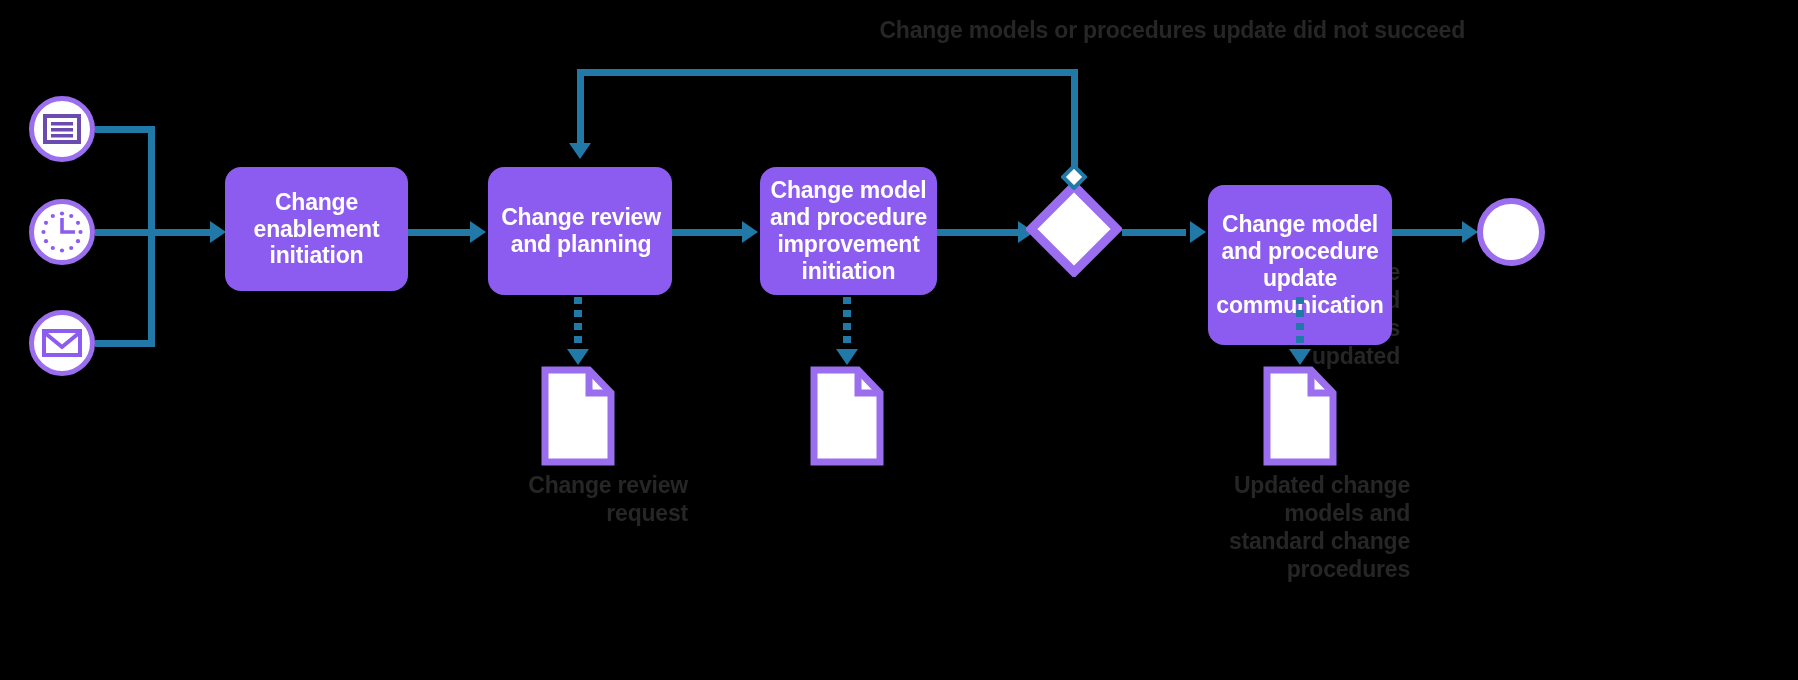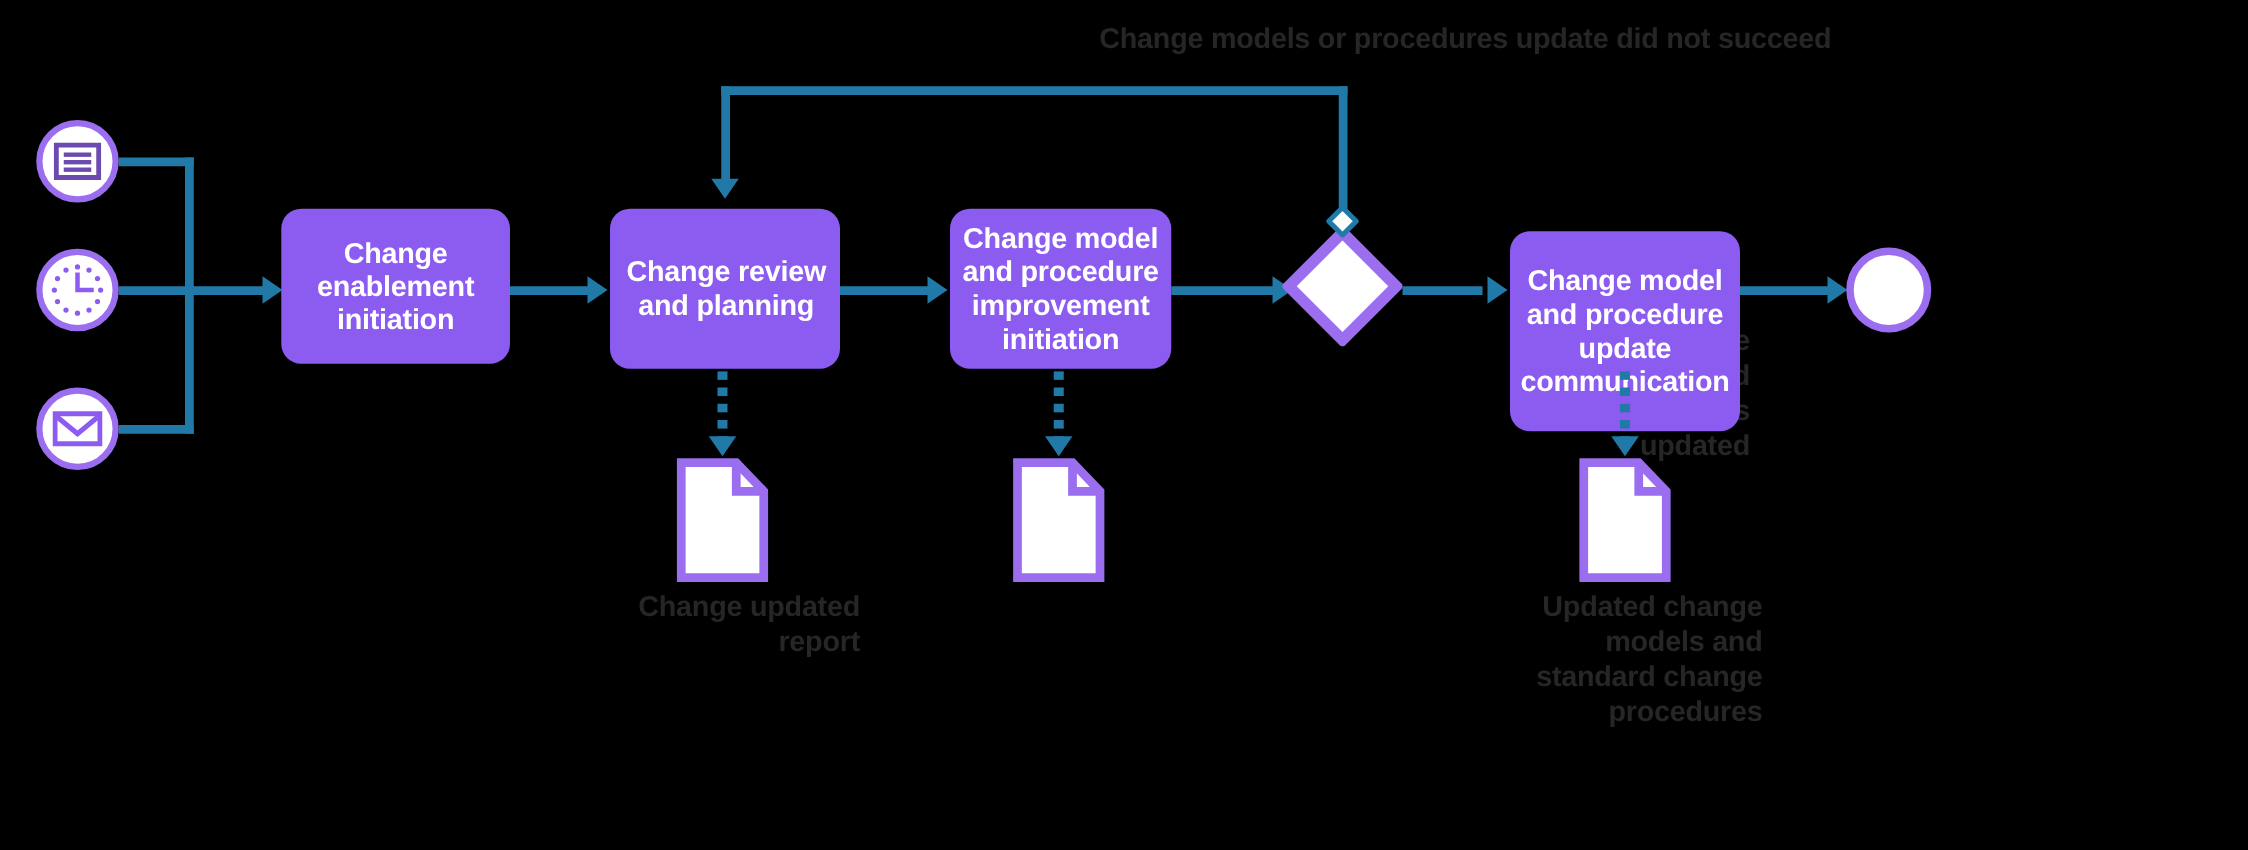--- a/index.html
+++ b/index.html
@@ -172,21 +172,21 @@
   </div>
 
   <div class="dotted" style="left:574px;top:297px;height:54px;"></div>
   <div class="arrow-d" style="left:567px;top:349px;"></div>
   <div class="doc" style="left:541px;top:366px;width:74px;height:100px;">
     <svg width="74" height="100" viewBox="0 0 74 100">
       <path d="M4 4 H48 L70 27 V96 H4 Z" fill="#ffffff" stroke="#9b6ef0" stroke-width="7" stroke-linejoin="miter"></path>
       <path d="M48 4 V27 H70" fill="none" stroke="#9b6ef0" stroke-width="7"></path>
     </svg>
   </div>
-  <div class="cap" style="left:468px;top:471px;width:220px;">Change updated report</div>
+  <div class="cap" style="left:468px;top:471px;width:220px;">Change review request</div>
 
   <div class="dotted" style="left:843px;top:297px;height:54px;"></div>
   <div class="arrow-d" style="left:836px;top:349px;"></div>
   <div class="doc" style="left:810px;top:366px;width:74px;height:100px;">
     <svg width="74" height="100" viewBox="0 0 74 100">
       <path d="M4 4 H48 L70 27 V96 H4 Z" fill="#ffffff" stroke="#9b6ef0" stroke-width="7" stroke-linejoin="miter"></path>
       <path d="M48 4 V27 H70" fill="none" stroke="#9b6ef0" stroke-width="7"></path>
     </svg>
   </div>
 

